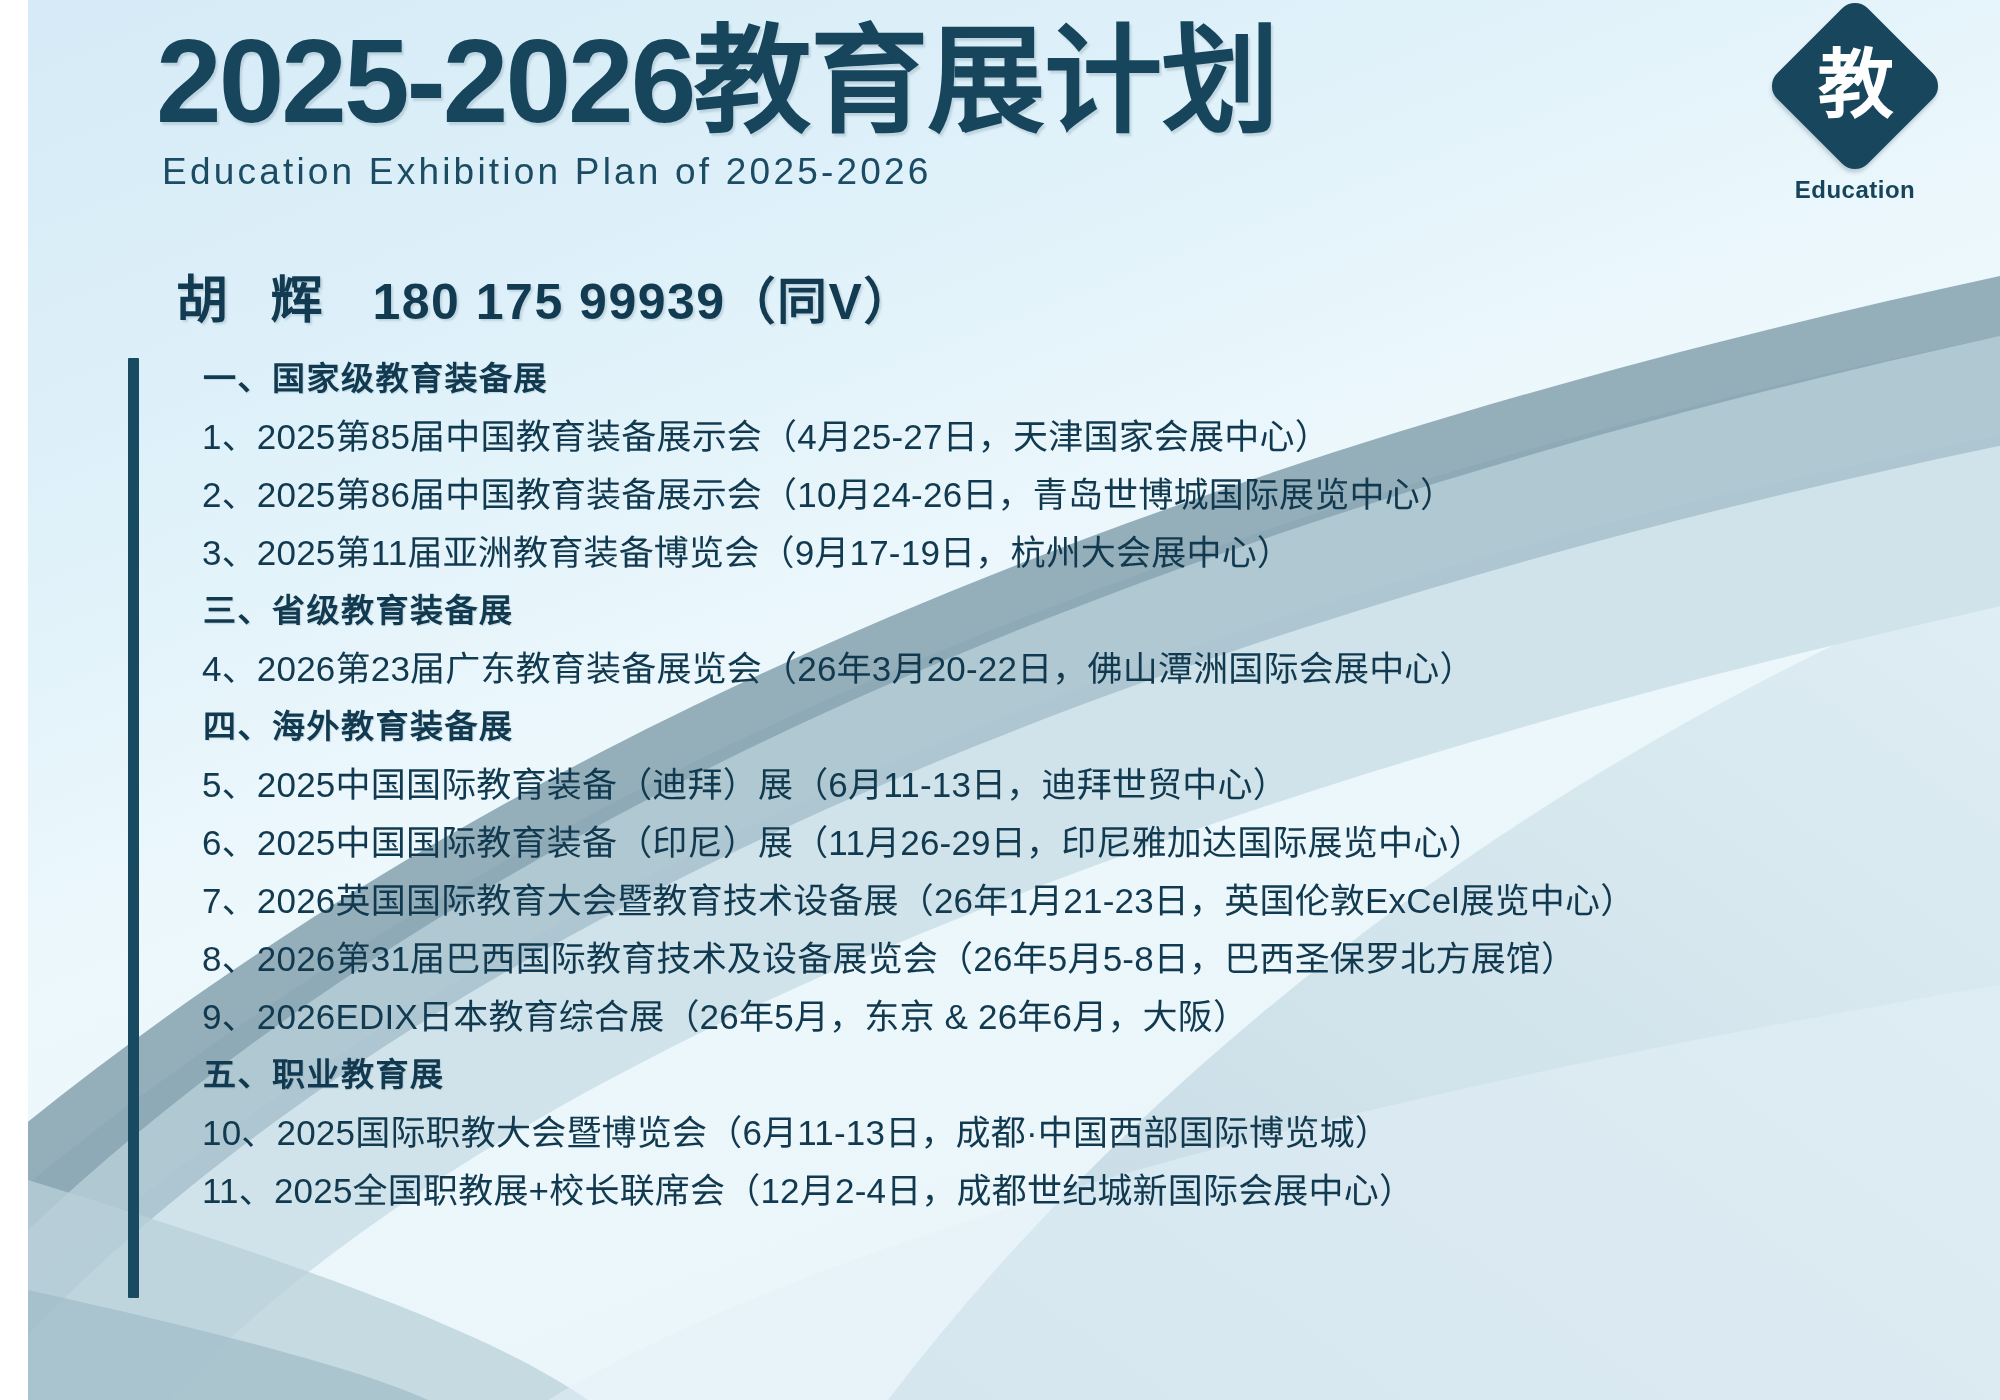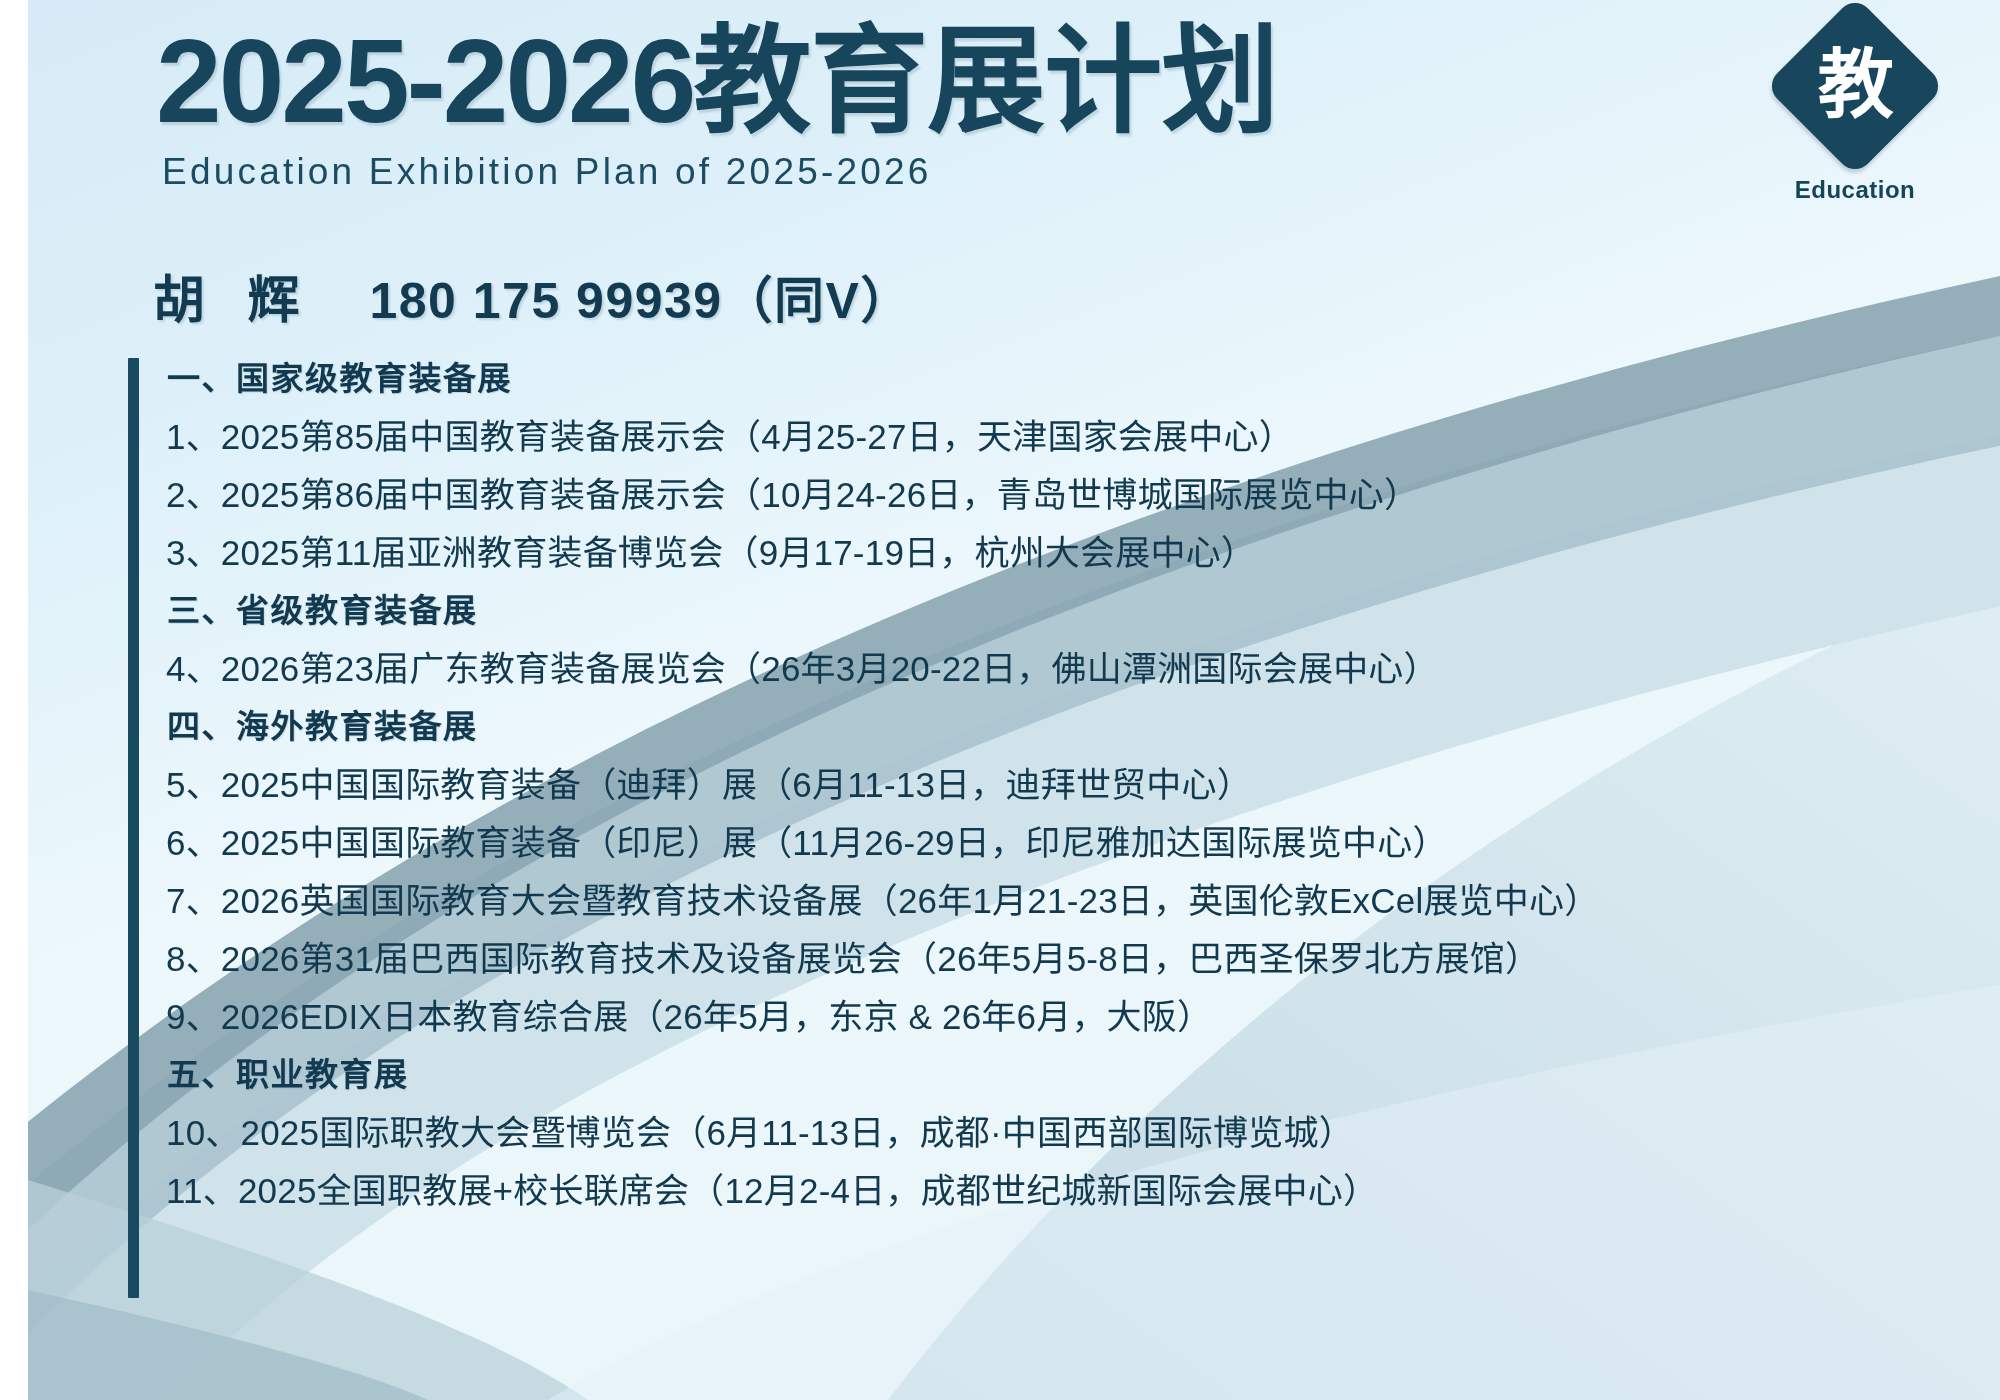--- a/index.html
+++ b/index.html
@@ -50,25 +50,25 @@
     font-size: 37px;
     letter-spacing: 3.2px;
     font-weight: 400;
     color: #1b4c63;
     margin: 6px 0 0 6px;
     white-space: nowrap;
   }
 
   .contact-row {
     position: absolute;
-    left: 125px;
+    left: 148px;
     top: 258px;
     display: flex;
-    align-items: center;
-    gap: 56px;
+    align-items: flex-end;
+    gap: 36px;
     white-space: nowrap;
   }
   .contact-name {
     font-size: 52px;
     font-weight: 700;
     letter-spacing: 14px;
     color: #123b51;
     text-shadow: 2px 2px 2px rgba(120,150,165,0.30);
   }
   .contact-phone {
@@ -115,20 +115,21 @@
     letter-spacing: 0.5px;
     color: #16455b;
   }
 
   
   .list-wrap {
     position: absolute;
     left: 100px;
     top: 350px;
     width: 1560px;
+    padding-left: 36px;
   }
   .rail {
     position: absolute;
     left: 0;
     top: 8px;
     width: 11px;
     height: 940px;
     background: #184a62;
     border-radius: 1px;
   }

